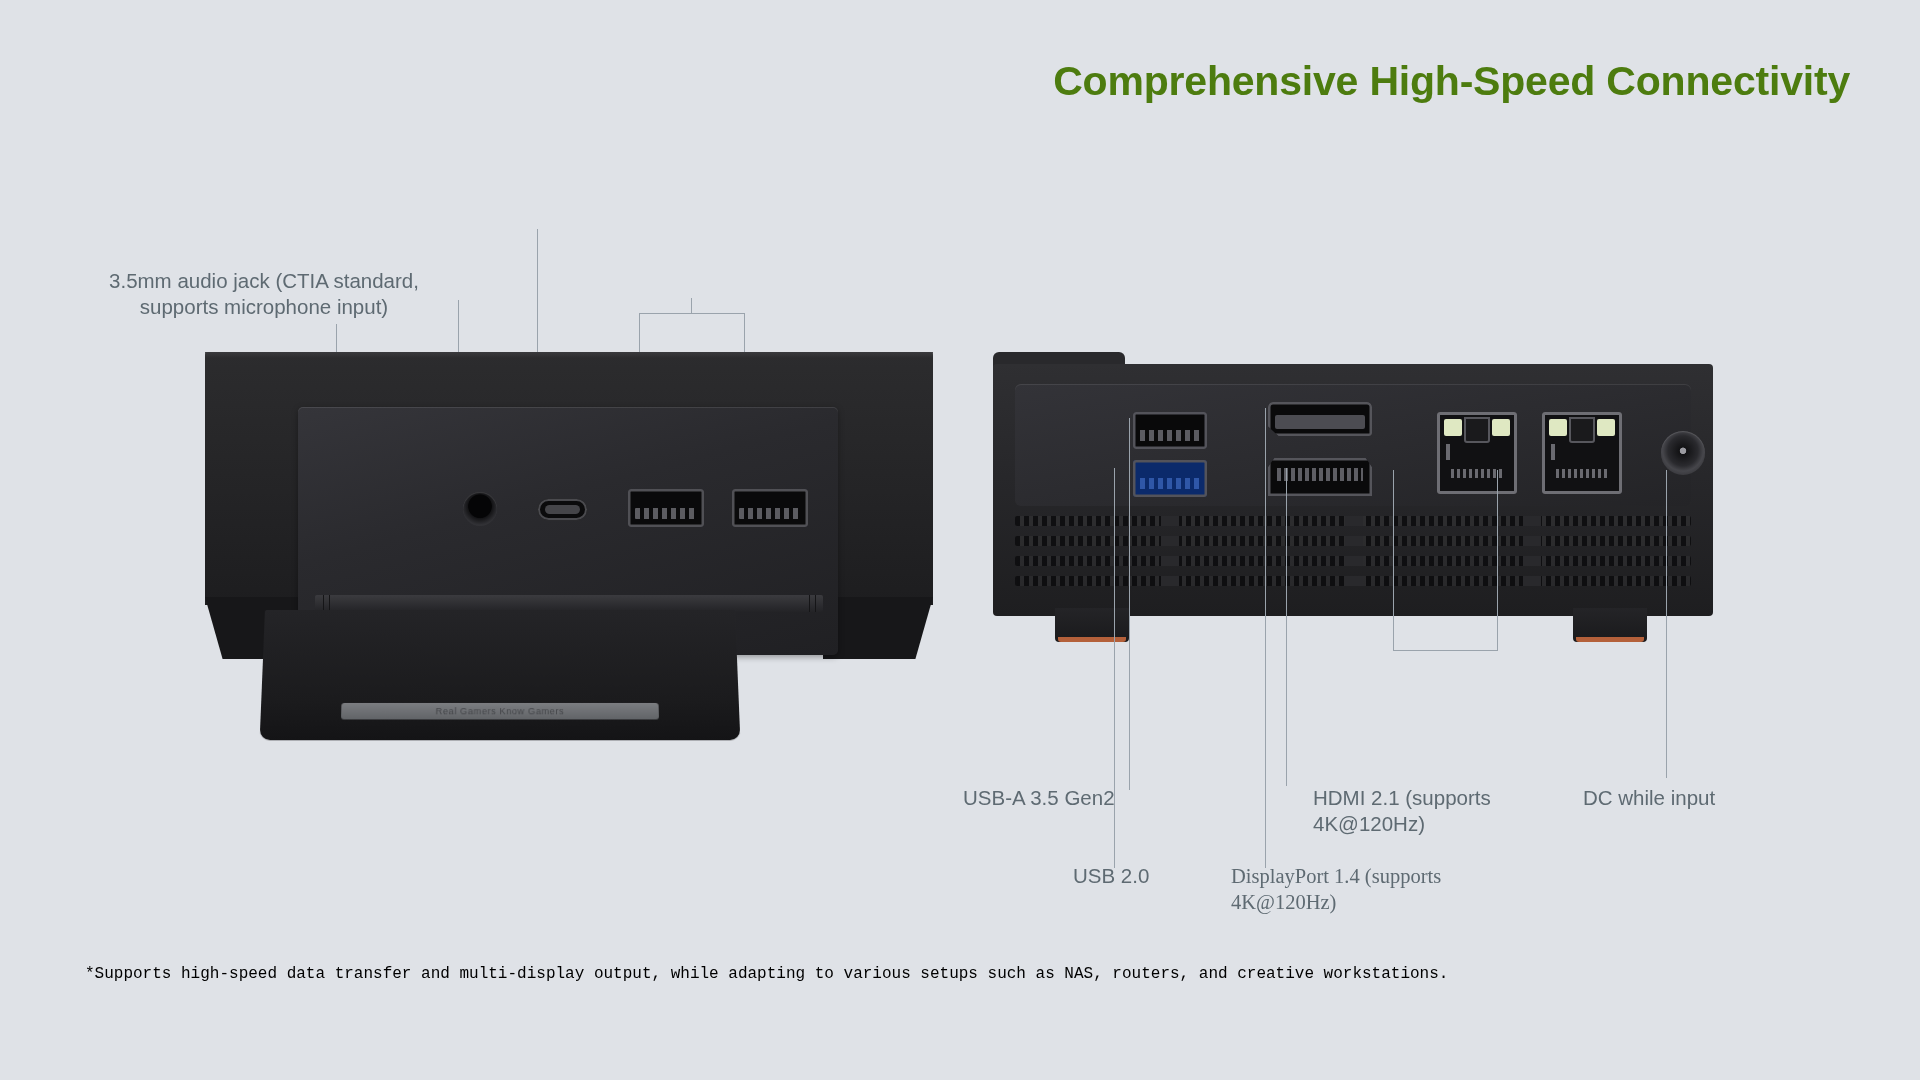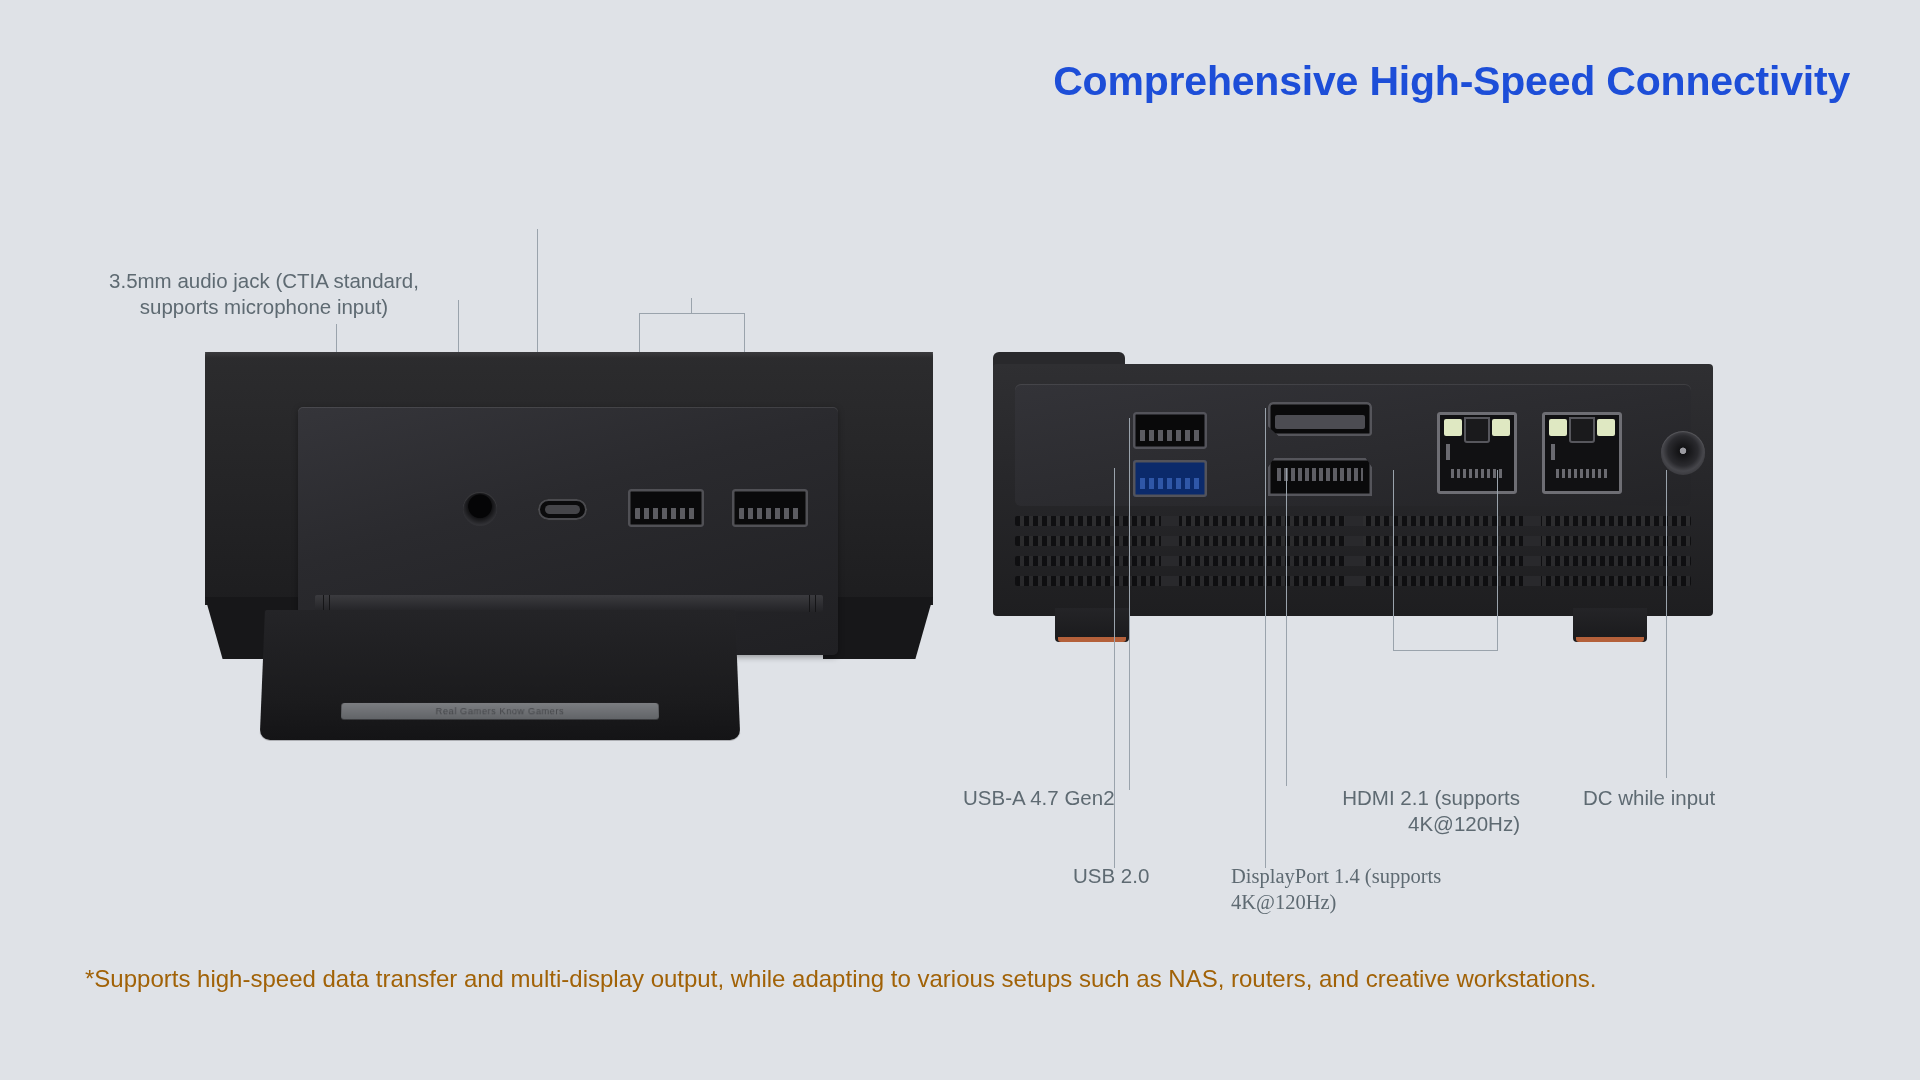--- a/index.html
+++ b/index.html
@@ -9,21 +9,21 @@
     font-family: "Liberation Sans", sans-serif;
     overflow: hidden;
   }
   .stage { position: relative; width: 1920px; height: 1080px; }
 
   
   .heading {
     position: absolute;
     right: 70px; top: 58px;
     text-align: right;
-    color: #1d4ed8;
+    color: #4d7c0f;
     font-weight: bold;
     font-size: 41px;
     line-height: 1.17;
     letter-spacing: -0.2px;
   }
   .heading .l2 { display: block; }
 
   
   .callout {
     position: absolute;
@@ -217,21 +217,21 @@
   .r-dc {
     position:absolute; left:646px; top:47px; width:44px; height:44px;
     border-radius:50%;
     background: radial-gradient(circle at 50% 45%, #9a9aa0 0 9%, #121214 11%, #2a2a2e 46%, #46464b 62%, #232326 100%);
     box-shadow: inset 0 1px 1px rgba(255,255,255,.12);
   }
 
   
   .footnote {
     position:absolute; left:85px; top:965px;
-    color:#a16207; font-size:24px;
+    color:#000000; font-size:16px;font-family:Liberation Mono, monospace;
   }
 </style>
 </head>
 <body>
 
 <div class="stage">
 
   <div class="heading">
     <span class="l1">Comprehensive High-Speed Connectivity</span>
   </div>
@@ -338,28 +338,28 @@
   <div class="leader v" style="left:1265px; top:408px; height:460px;"></div>
 
   <div class="leader v" style="left:1286px; top:468px; height:318px;"></div>
 
   <div class="leader v" style="left:1393px; top:470px; height:180px;"></div>
   <div class="leader v" style="left:1497px; top:470px; height:180px;"></div>
   <div class="leader h" style="left:1393px; top:650px; width:105px;"></div>
 
   <div class="leader v" style="left:1666px; top:470px; height:308px;"></div>
 
-  <div class="callout" style="left:963px; top:785px; width:280px;">USB-A 4.7 Gen2</div>
+  <div class="callout" style="left:963px; top:785px; width:280px;">USB-A 3.5 Gen2</div>
 
   <div class="callout" style="left:1073px; top:863px; width:200px;">USB 2.0</div>
 
   <div class="callout" style="left:1231px; top:863px; width:300px;font-family:Liberation Serif, serif;">DisplayPort 1.4 (supports
 4K@120Hz)</div>
 
-  <div class="callout" style="left:1260px; top:785px; width:260px;text-align:right;">HDMI 2.1 (supports
+  <div class="callout" style="left:1313px; top:785px; width:260px;">HDMI 2.1 (supports
 4K@120Hz)</div>
 
 
   <div class="callout" style="left:1583px; top:785px; width:240px;">DC while input</div>
 
   <div class="footnote">*Supports high-speed data transfer and multi-display output, while adapting to various setups such as NAS, routers, and creative workstations.</div>
 
 </div>
 
 </body></html>

